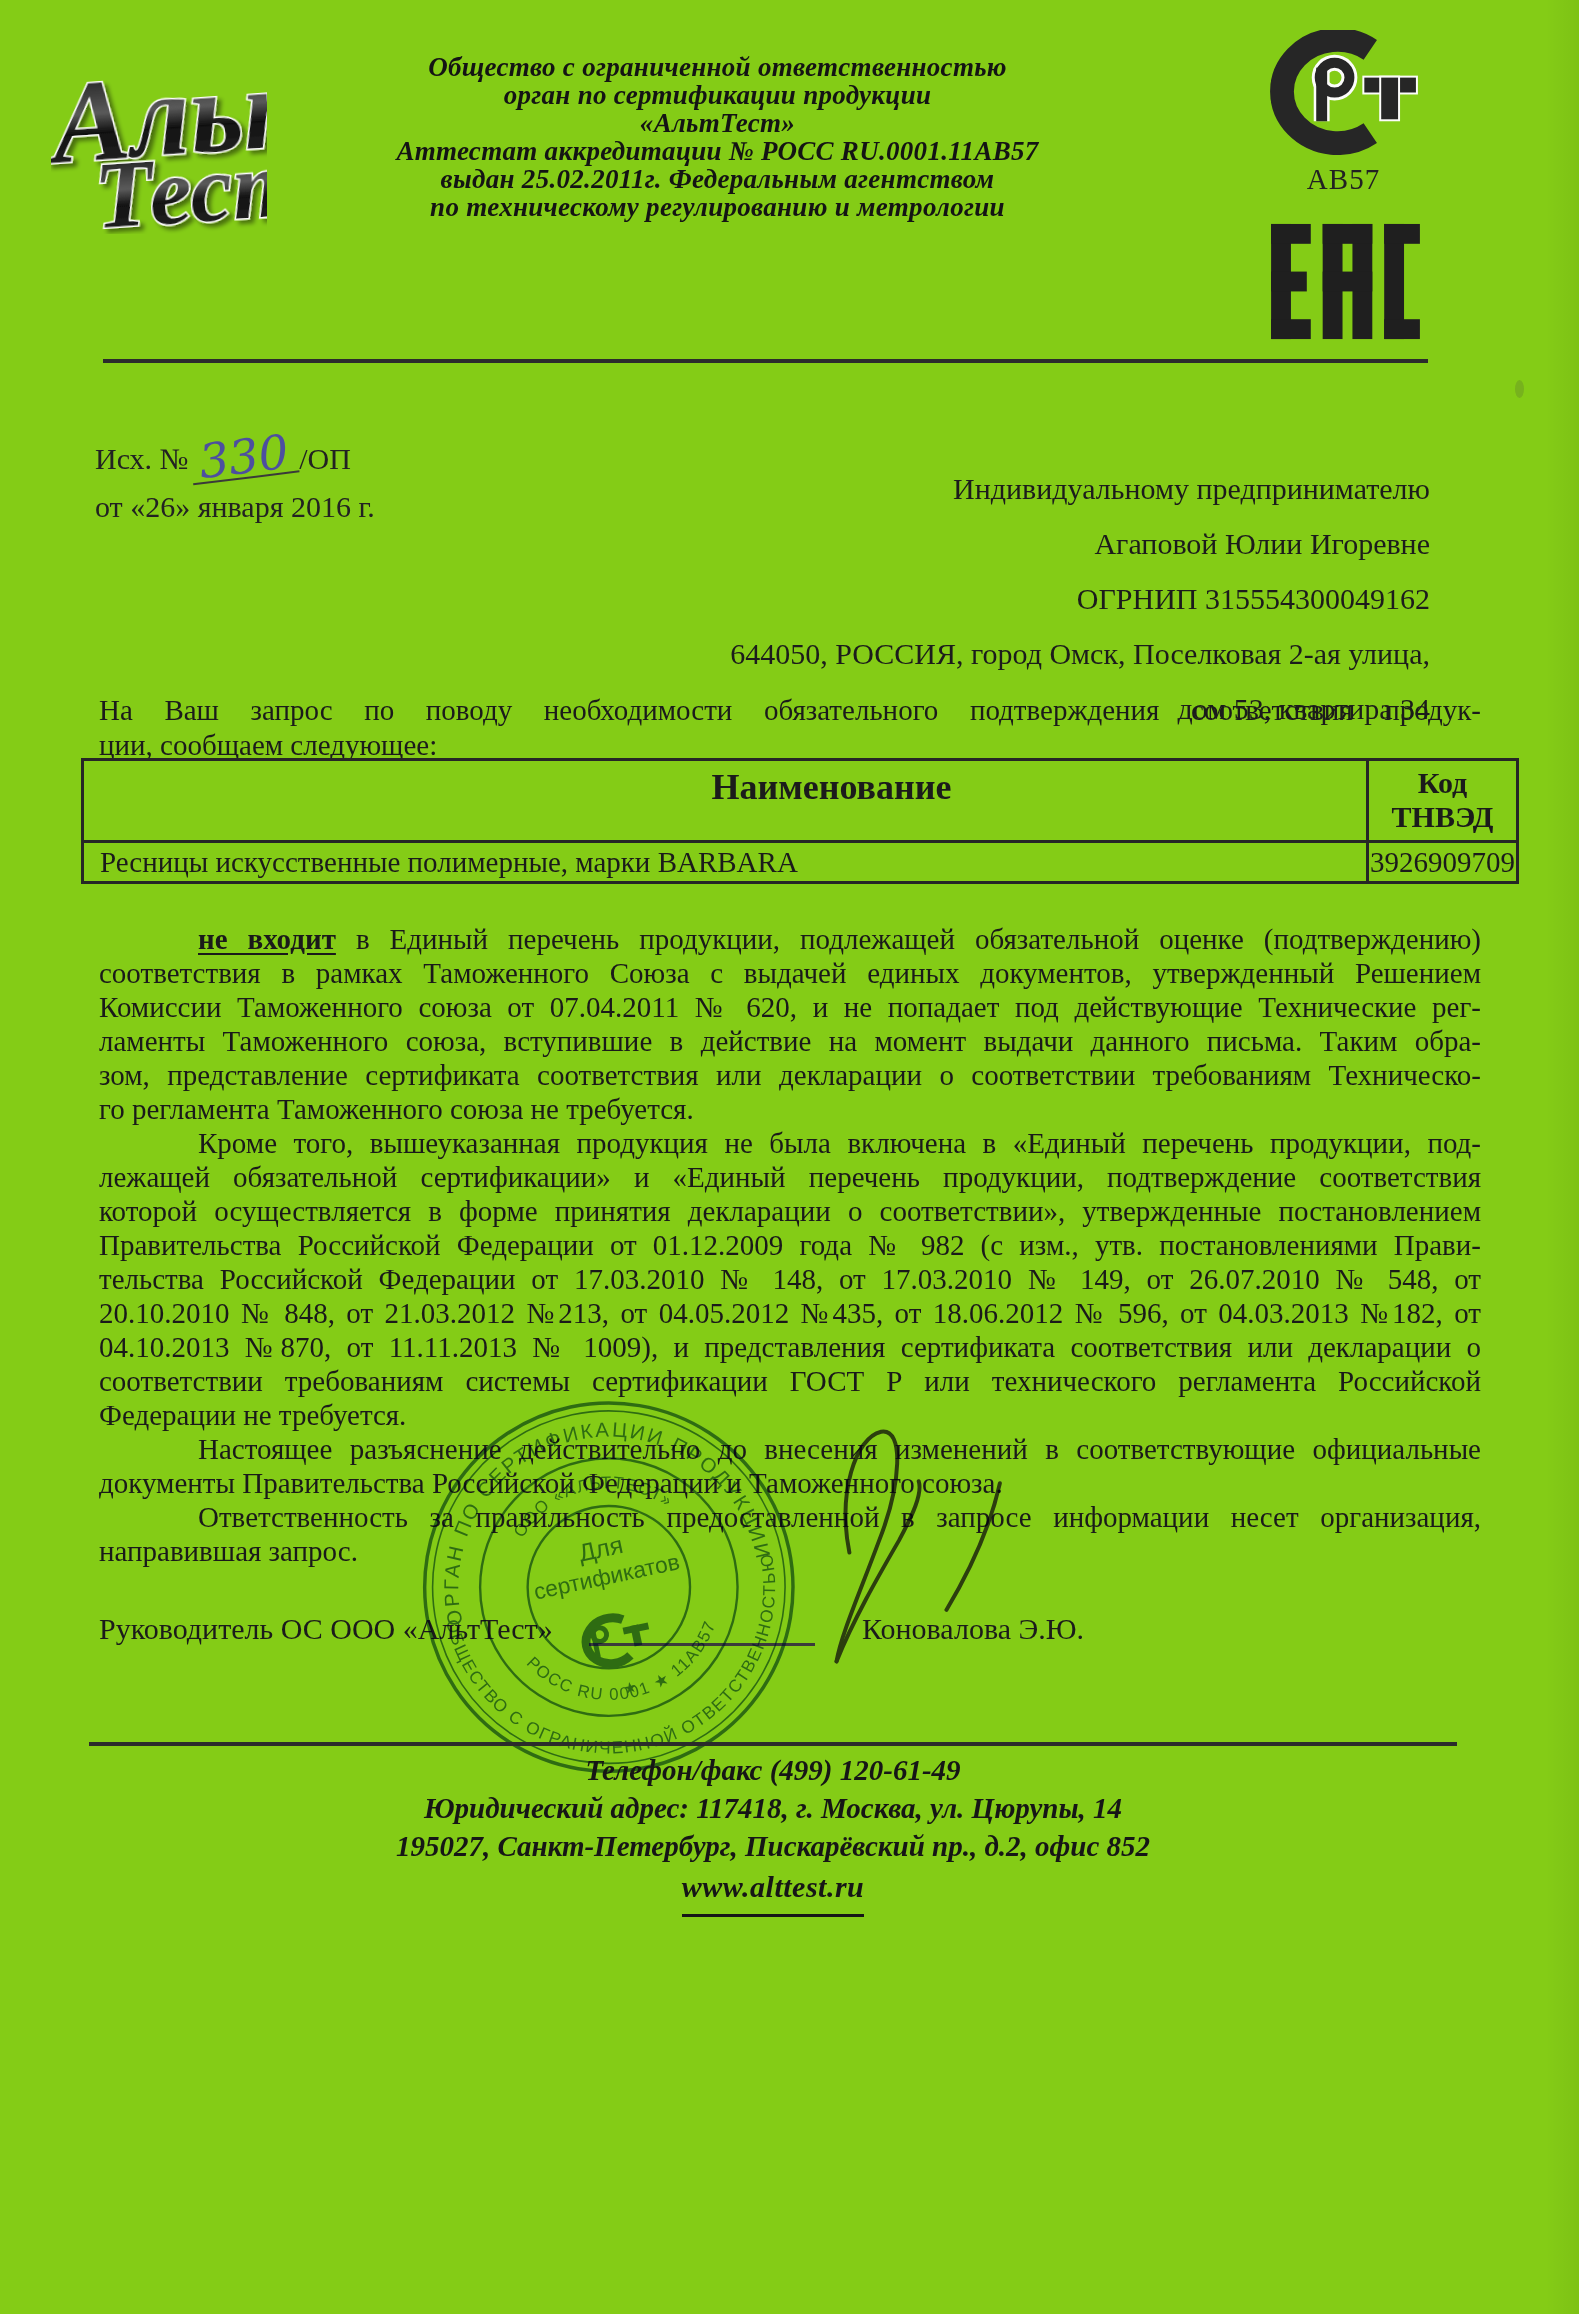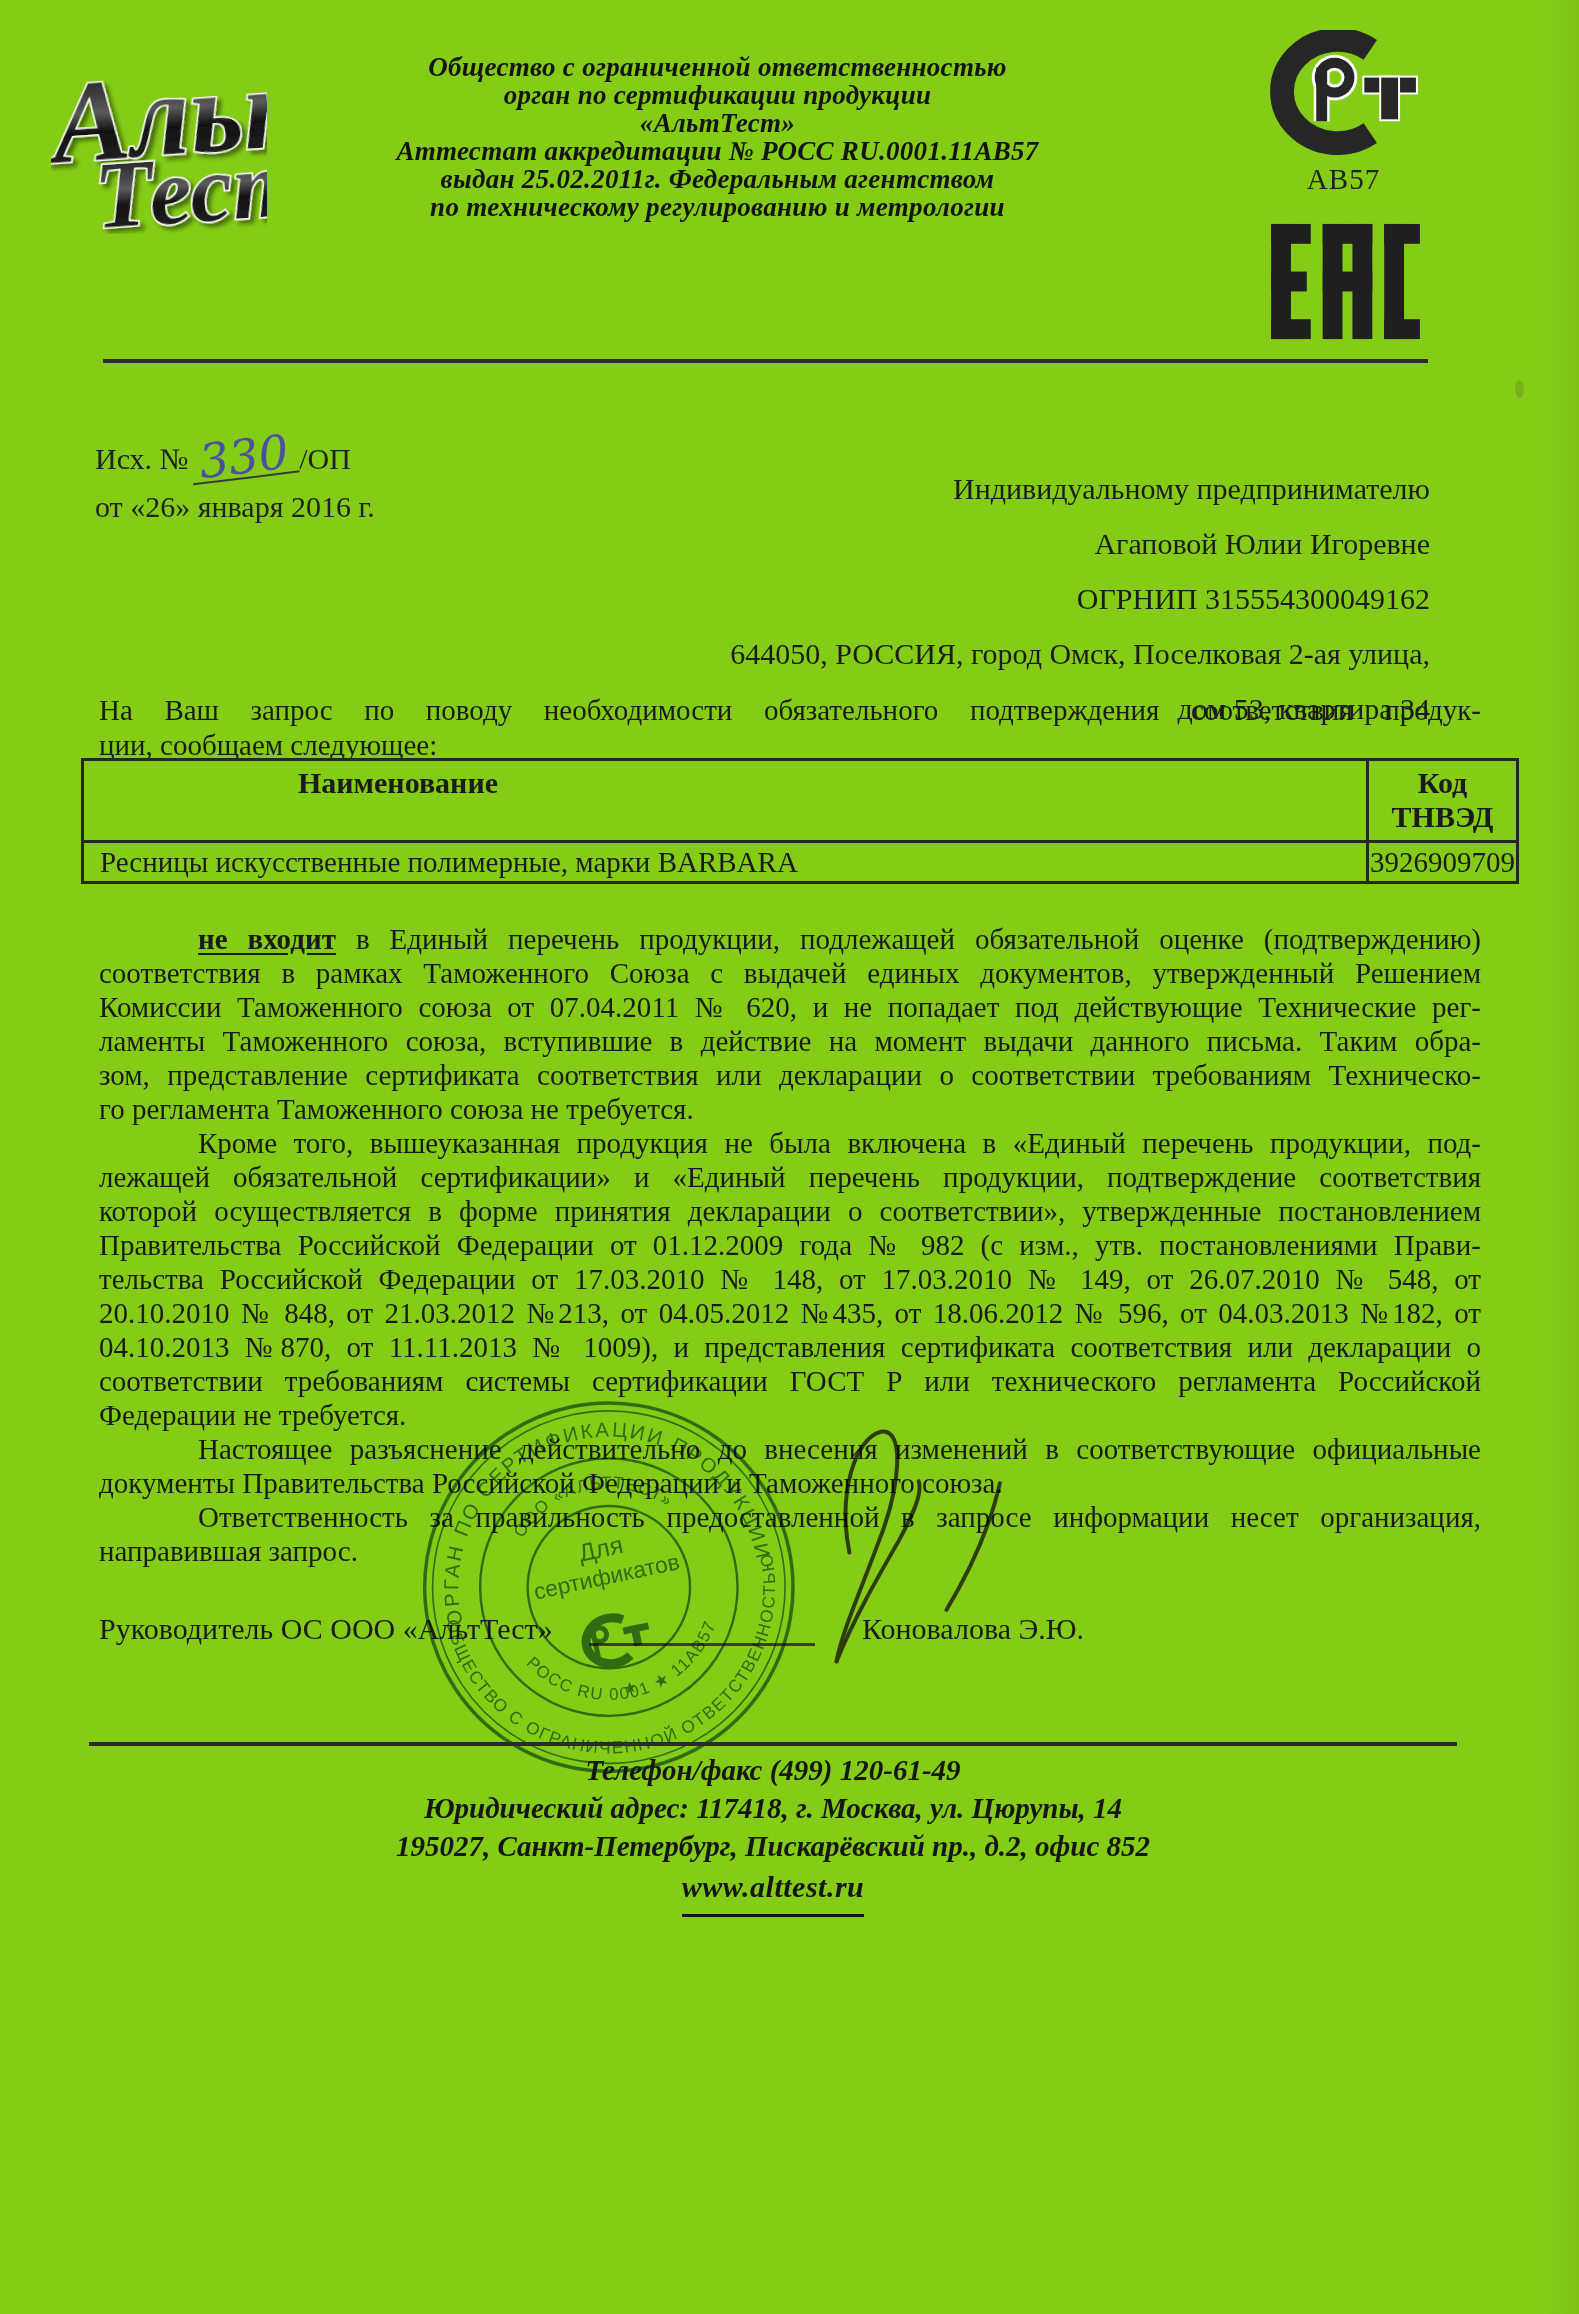--- a/index.html
+++ b/index.html
@@ -44,21 +44,21 @@
   .intro{position:absolute;left:99px;top:693px;width:1382px;
     font-size:29px;line-height:35px;color:#1b1b1b;}
   .just .line{text-align:justify;text-align-last:justify;}
   .just .line:last-child{text-align-last:left;}
   .indent-first .line:first-child{text-indent:99px;}
 
   .prod-table{position:absolute;left:81px;top:758px;width:1438px;
     border-collapse:collapse;font-size:29px;color:#1b1b1b;}
   .prod-table th,.prod-table td{border:3px solid #262626;}
   .prod-table th{font-weight:bold;vertical-align:top;padding-top:5px;height:73px;}
-  .prod-table .th-name{width:1139px;text-align:left;padding-left:214px;font-size:30px;}
+  .prod-table .th-name{width:1139px;text-align:center;padding-left:214px;font-size:36px;}
   .prod-table .th-code{text-align:center;font-size:30px;}
   .prod-table td{height:36px;vertical-align:middle;}
   .prod-table .td-name{padding-left:16px;}
   .prod-table .td-code{text-align:center;}
 
   
   .bodytext{position:absolute;left:99px;top:922px;width:1382px;
     font-size:29px;line-height:34px;color:#1a1a1a;}
   .bodytext .line{text-align:justify;text-align-last:justify;}
   .p1-first{text-indent:99px;text-align:justify;text-align-last:justify;}

